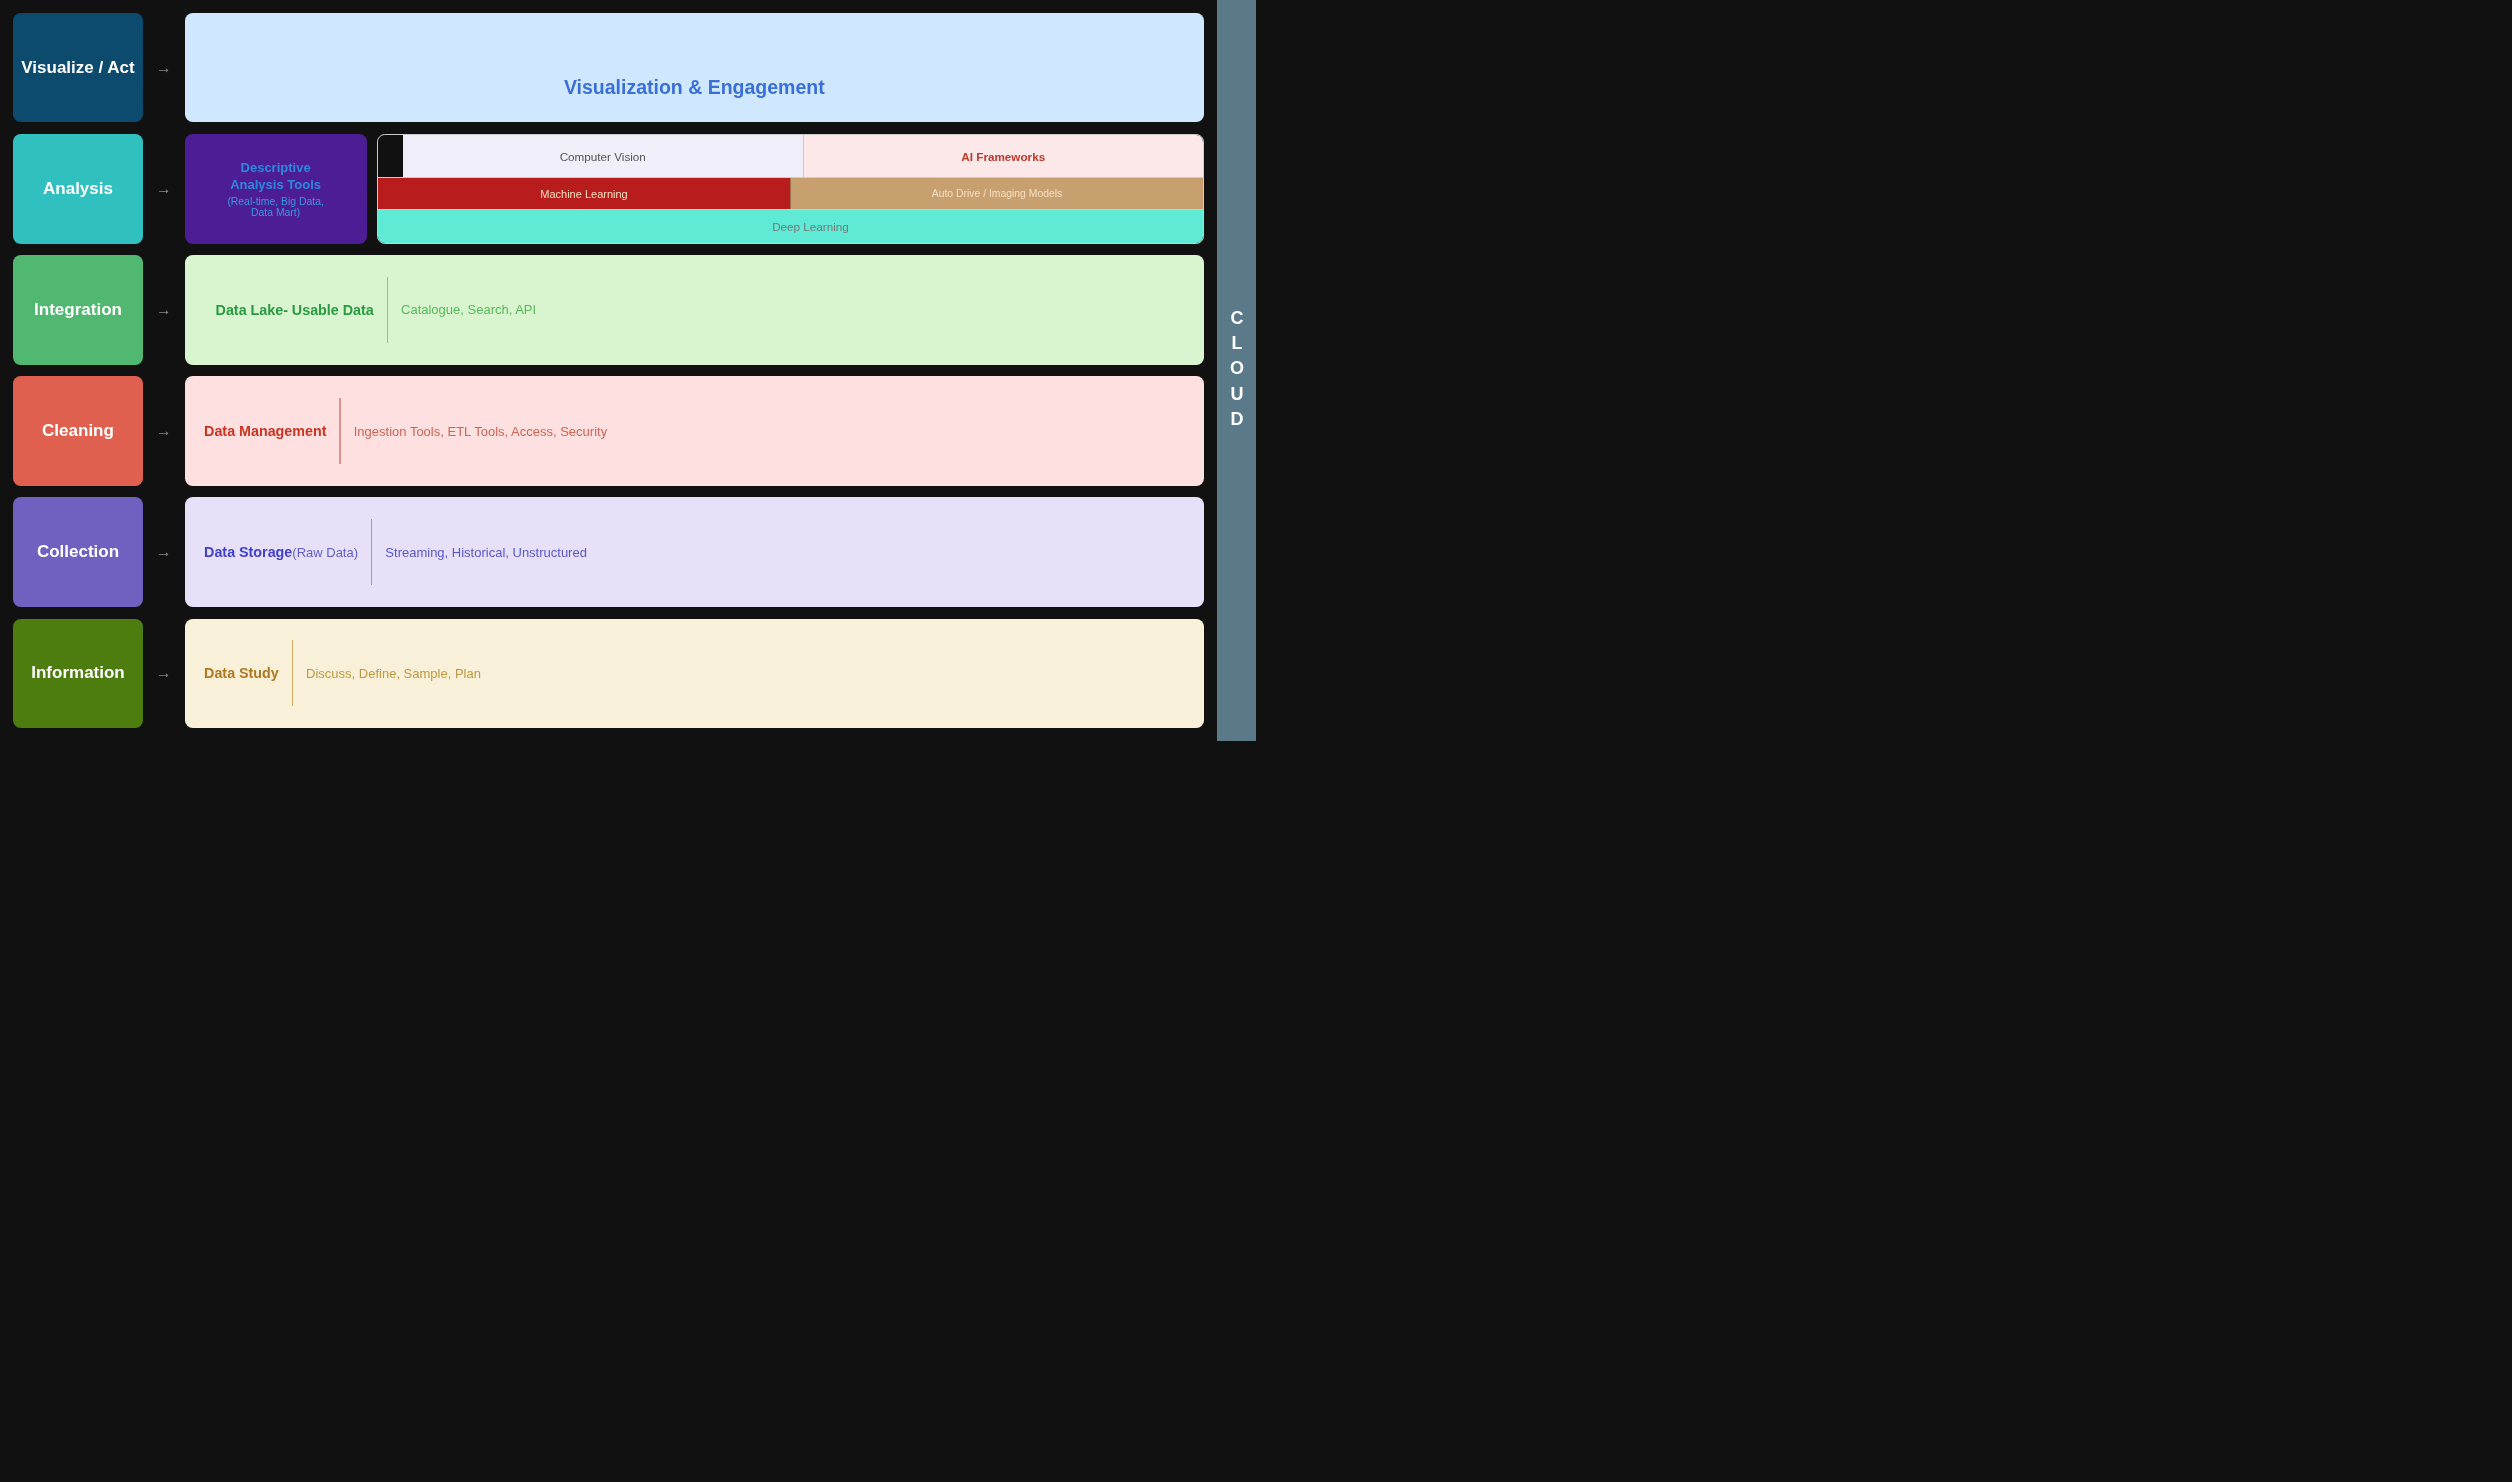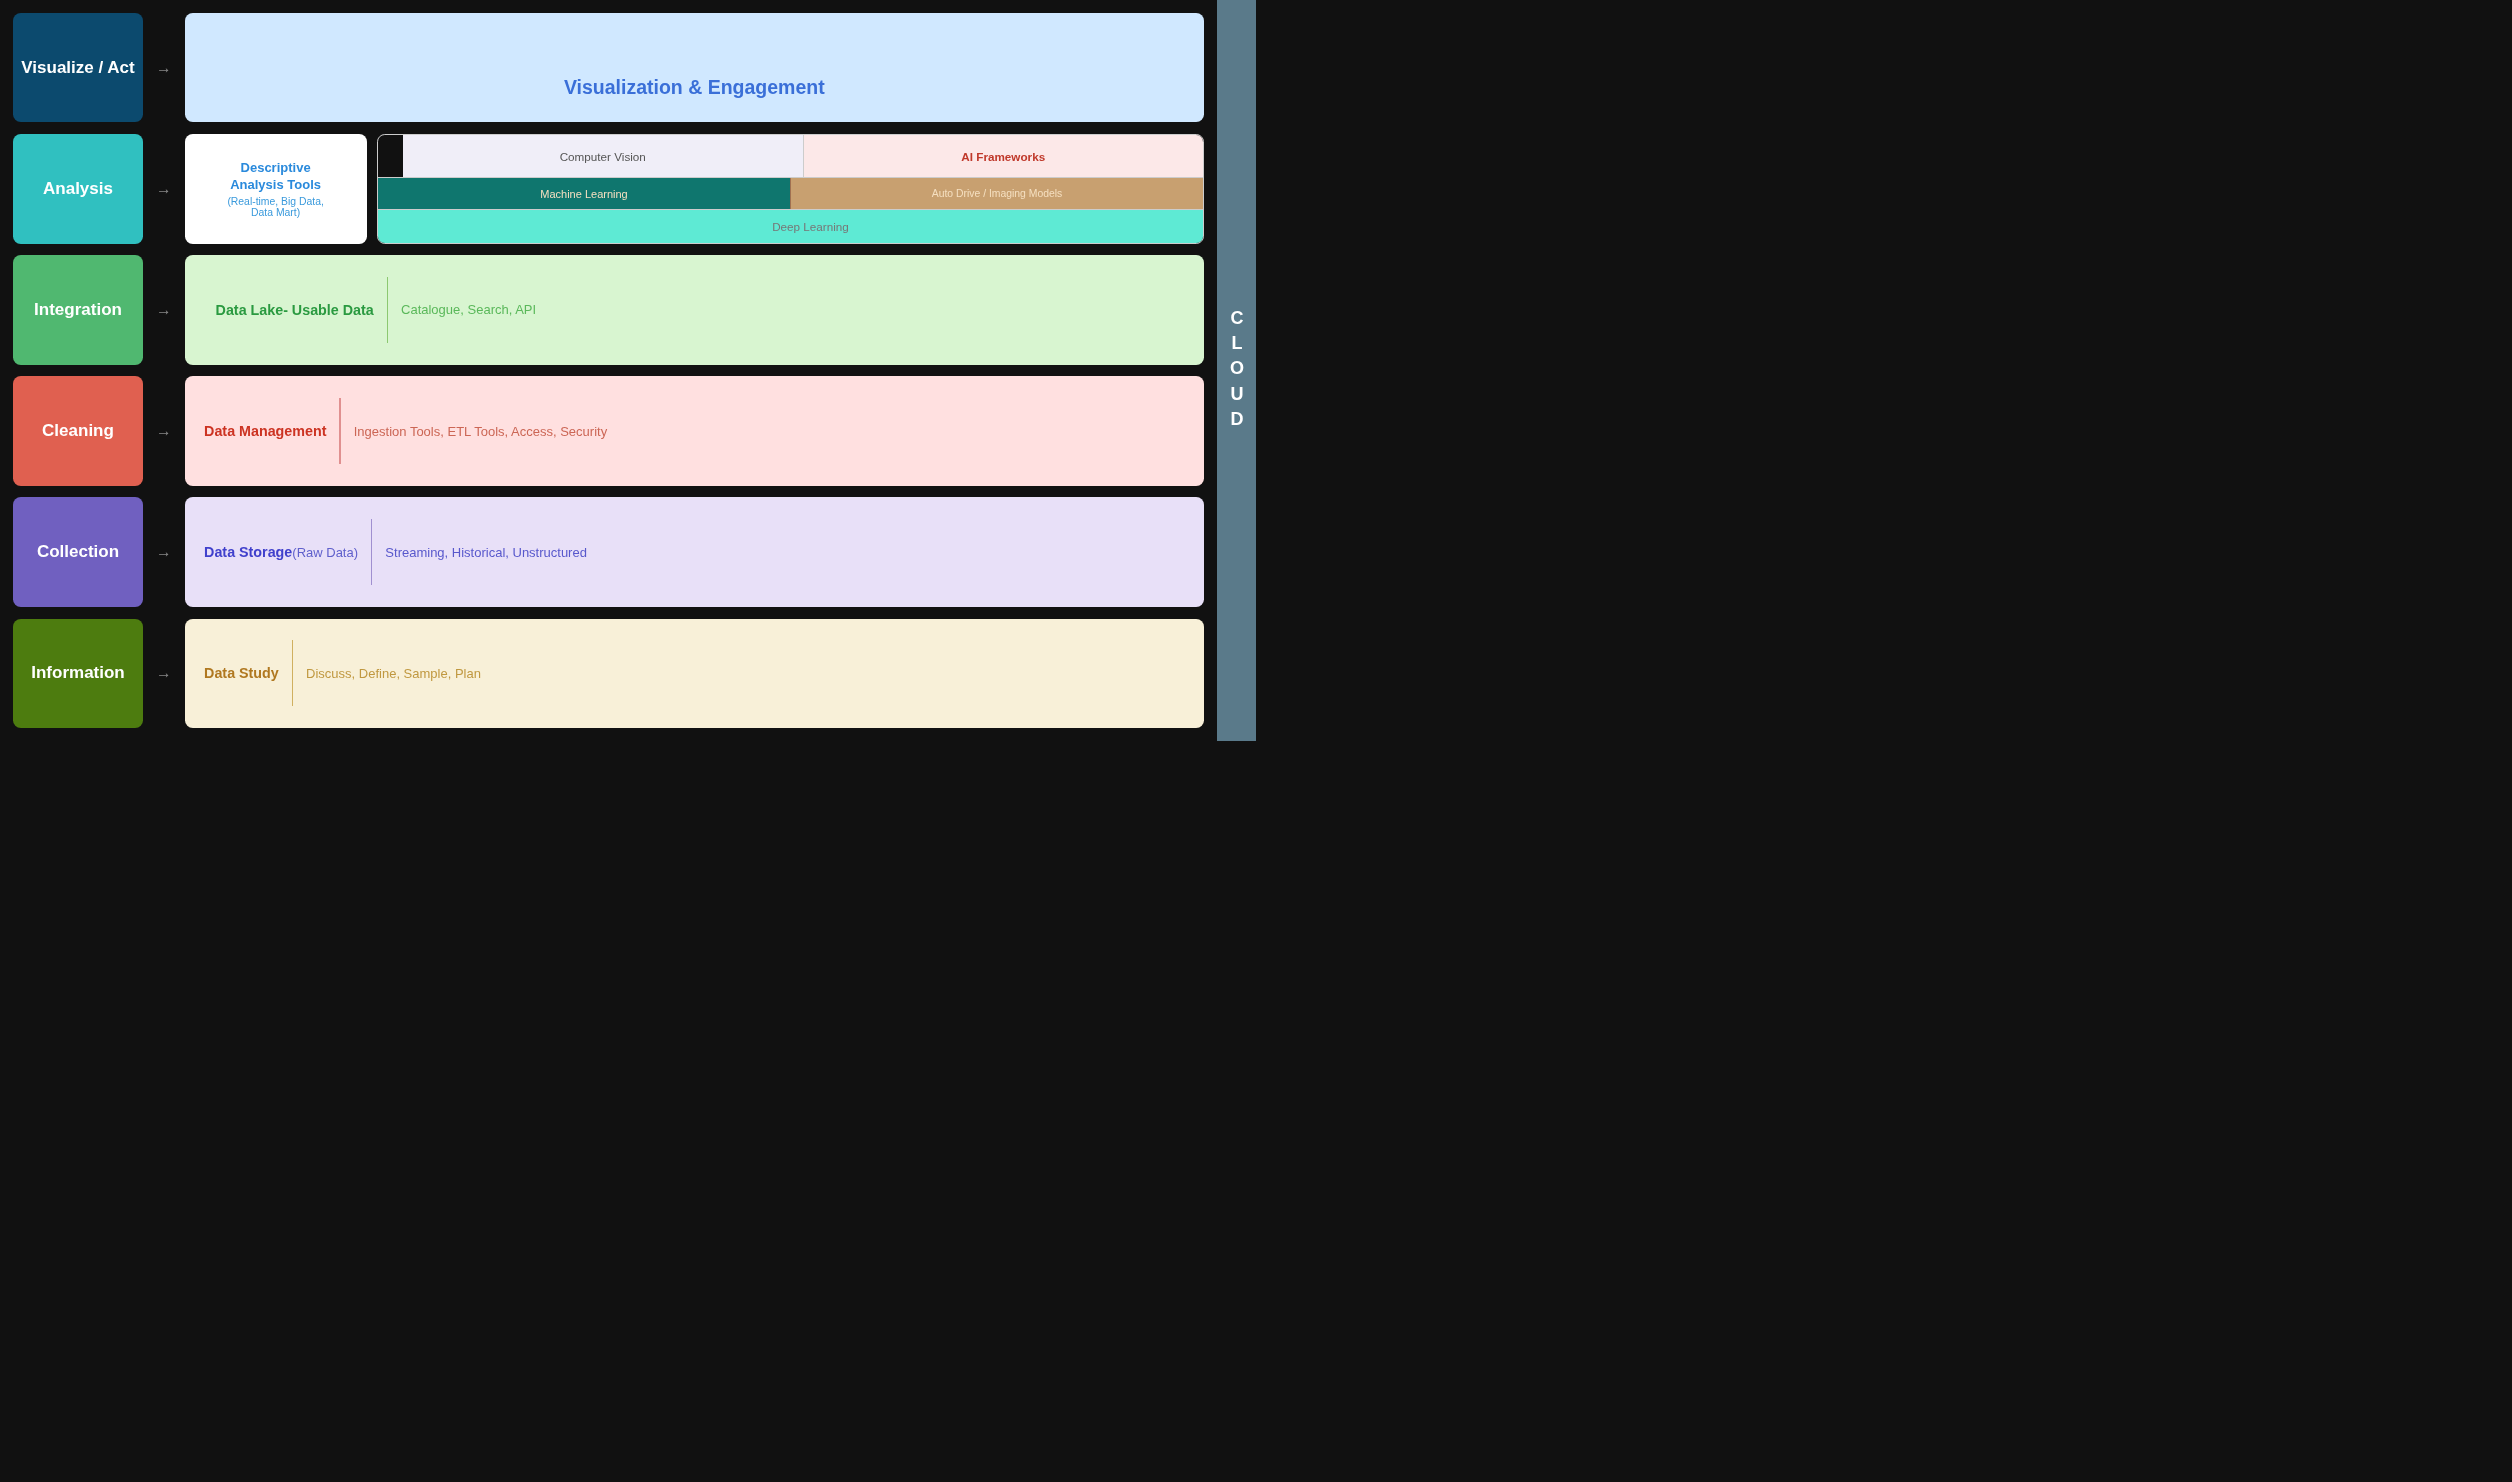--- a/index.html
+++ b/index.html
@@ -90,21 +90,21 @@
 
     
     .label-analysis { background: #30c0c0; }
     .panel-analysis {
       background: transparent;
       padding: 0;
       gap: 10.4px;
     }
 
     .analysis-left {
-      background: #ffffff;
+      background: #4c1d95;
       border-radius: 7.8px;
       height: 100%;
       width: 182px;
       min-width: 182px;
       display: flex;
       flex-direction: column;
       align-items: center;
       justify-content: center;
       padding: 10.4px;
       text-align: center;
@@ -160,21 +160,21 @@
       font-size: 11.7px;
       font-weight: bold;
       color: #c0392b;
     }
 
     .analysis-ml-row {
       display: flex;
       flex-direction: row;
       height: 30%;
       border-bottom: 0.7px solid #ccc;
-      background: #0f766e;
+      background: #b91c1c;
     }
 
     .analysis-ml {
       flex: 1;
       display: flex;
       align-items: center;
       justify-content: center;
       font-size: 11px;
       color: #f5dfc0;
       border-right: 0.7px solid #a07050;

